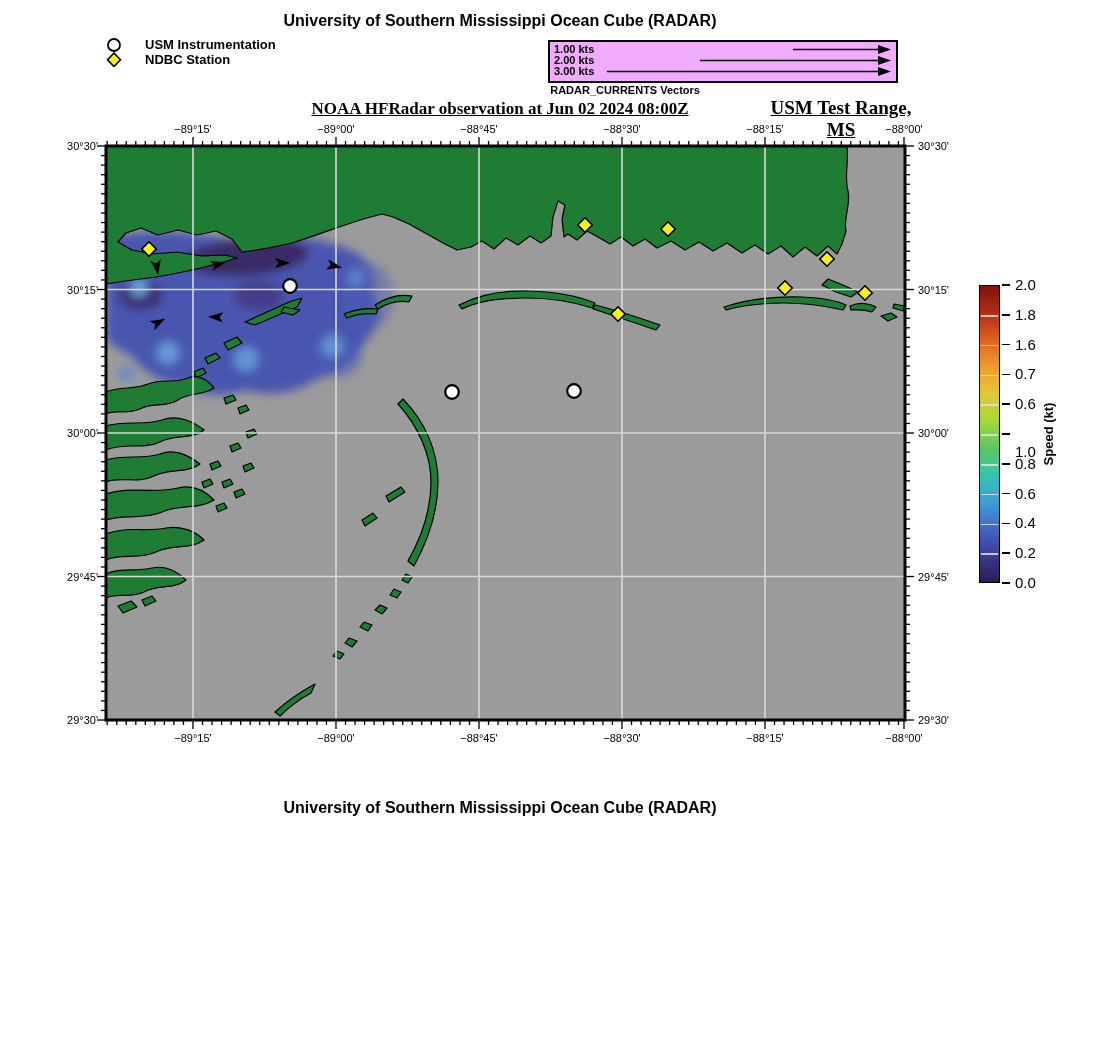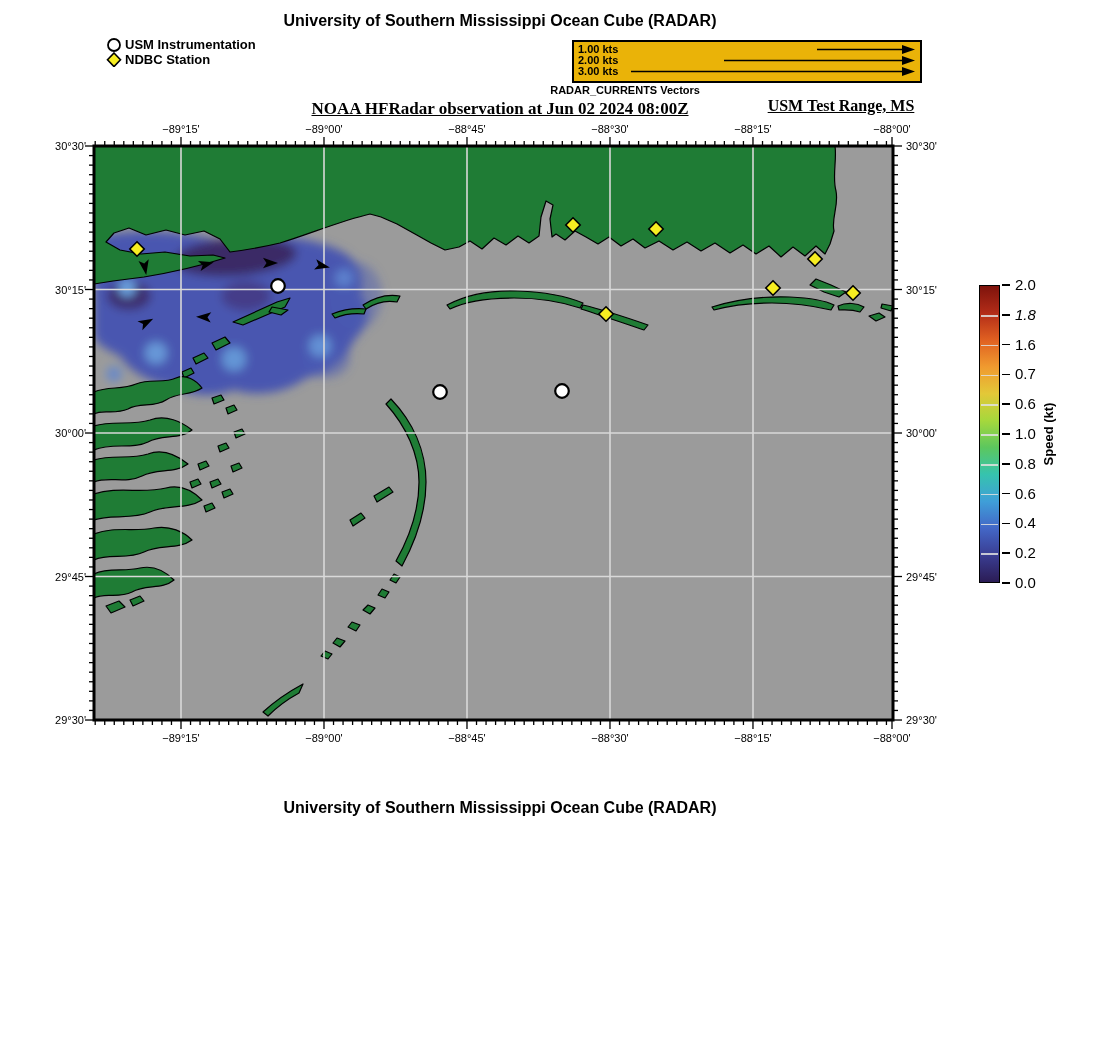--- a/index.html
+++ b/index.html
@@ -3,28 +3,28 @@
 <meta charset="utf-8">
 <style>
   html,body{margin:0;padding:0;background:#ffffff;}
   #fig{position:relative;width:1100px;height:1050px;background:#ffffff;overflow:hidden;
        font-family:"Liberation Sans","DejaVu Sans",sans-serif;color:#000;}
   .sans-b{font-family:"Liberation Sans","DejaVu Sans",sans-serif;font-weight:bold;}
   .serif-b{font-family:"Liberation Serif","DejaVu Serif",serif;font-weight:bold;text-decoration:underline;}
   #title-top{position:absolute;left:0;top:12px;width:1000px;text-align:center;font-size:16px;}
   #title-bottom{position:absolute;left:0;top:799px;width:1000px;text-align:center;font-size:16px;}
   #subtitle{position:absolute;left:0;top:99px;width:1000px;text-align:center;font-size:17px;}
-  #region-label{position:absolute;left:756px;top:97px;width:170px;text-align:center;font-size:16px;}
+  #region-label{position:absolute;left:756px;top:97px;width:170px;text-align:center;font-size:19px;}
   #legend{position:absolute;left:106px;top:37px;}
-  .leg-row{display:flex;align-items:flex-start;height:15px;}
+  .leg-row{display:flex;align-items:flex-start;height:15px;gap:20px;}
   .leg-row svg{display:block;margin-right:3px;}
   .leg-label{font-size:13px;font-weight:bold;line-height:15px;}
-  #vscale-box{position:absolute;left:572px;top:40px;width:350px;height:43px;border:2px solid #000;box-sizing:border-box;background:#eab308;}
+  #vscale-box{position:absolute;left:548px;top:40px;width:350px;height:43px;border:2px solid #000;box-sizing:border-box;background:#f0abfc;}
   #vscale-caption{position:absolute;left:548px;top:84px;width:152px;text-align:right;font-size:11px;}
-  #map-wrap{position:absolute;left:94px;top:146px;width:799px;height:459px;text-decoration:underline;}
+  #map-wrap{position:absolute;left:106px;top:146px;width:799px;height:459px;text-decoration:underline;}
   #map-svg{overflow:visible;display:block;}
   .axis-lbl{font-family:"Liberation Sans","DejaVu Sans",sans-serif;font-size:11px;fill:#000;}
   #colorbar{position:absolute;left:979px;top:285px;width:90px;height:298px;}
   #cb-bar{position:absolute;left:0;top:0;width:21px;height:298px;border:1.5px solid #000;box-sizing:border-box;}
   .cb-tick{position:absolute;left:23px;width:8px;height:1.6px;background:#000;}
   .cb-line{position:absolute;left:1px;width:17px;height:1.5px;background:rgba(225,225,225,0.85);}
   .cb-lbl{position:absolute;left:36px;font-size:15px;line-height:12px;}
   #cb-title{position:absolute;left:1048px;top:434px;transform:translate(-50%,-50%) rotate(-90deg);
             font-size:13px;font-weight:bold;white-space:nowrap;}
 </style>
@@ -495,29 +495,29 @@
         <div class="cb-line" style="top: 148.25px;"></div>
         <div class="cb-line" style="top: 178.05px;"></div>
         <div class="cb-line" style="top: 207.85px;"></div>
         <div class="cb-line" style="top: 237.65px;"></div>
         <div class="cb-line" style="top: 267.45px;"></div>
       </div>
     <div id="cb-ticks">
         <div class="cb-tick" style="top: -0.8px;"></div>
         <div class="cb-lbl" style="top: -6px;">2.0</div>
         <div class="cb-tick" style="top: 29px;"></div>
-        <div class="cb-lbl" style="top: 23.8px; font-style: italic;">1.8</div>
+        <div class="cb-lbl" style="top: 23.8px;">1.8</div>
         <div class="cb-tick" style="top: 58.8px;"></div>
         <div class="cb-lbl" style="top: 53.6px; text-align: center;">1.6</div>
         <div class="cb-tick" style="top: 88.6px;"></div>
         <div class="cb-lbl" style="top: 83.4px;">0.7</div>
         <div class="cb-tick" style="top: 118.4px;"></div>
         <div class="cb-lbl" style="top: 113.2px;">0.6</div>
         <div class="cb-tick" style="top: 148.2px;"></div>
-        <div class="cb-lbl" style="top: 143px;">1.0</div>
+        <div class="cb-lbl" style="top: 161px;">1.0</div>
         <div class="cb-tick" style="top: 178px;"></div>
         <div class="cb-lbl" style="top: 172.8px;">0.8</div>
         <div class="cb-tick" style="top: 207.8px;"></div>
         <div class="cb-lbl" style="top: 202.6px;">0.6</div>
         <div class="cb-tick" style="top: 237.6px;"></div>
         <div class="cb-lbl" style="top: 232.4px;">0.4</div>
         <div class="cb-tick" style="top: 267.4px;"></div>
         <div class="cb-lbl" style="top: 262.2px;">0.2</div>
         <div class="cb-tick" style="top: 297.2px;"></div>
         <div class="cb-lbl" style="top: 292px;">0.0</div>

